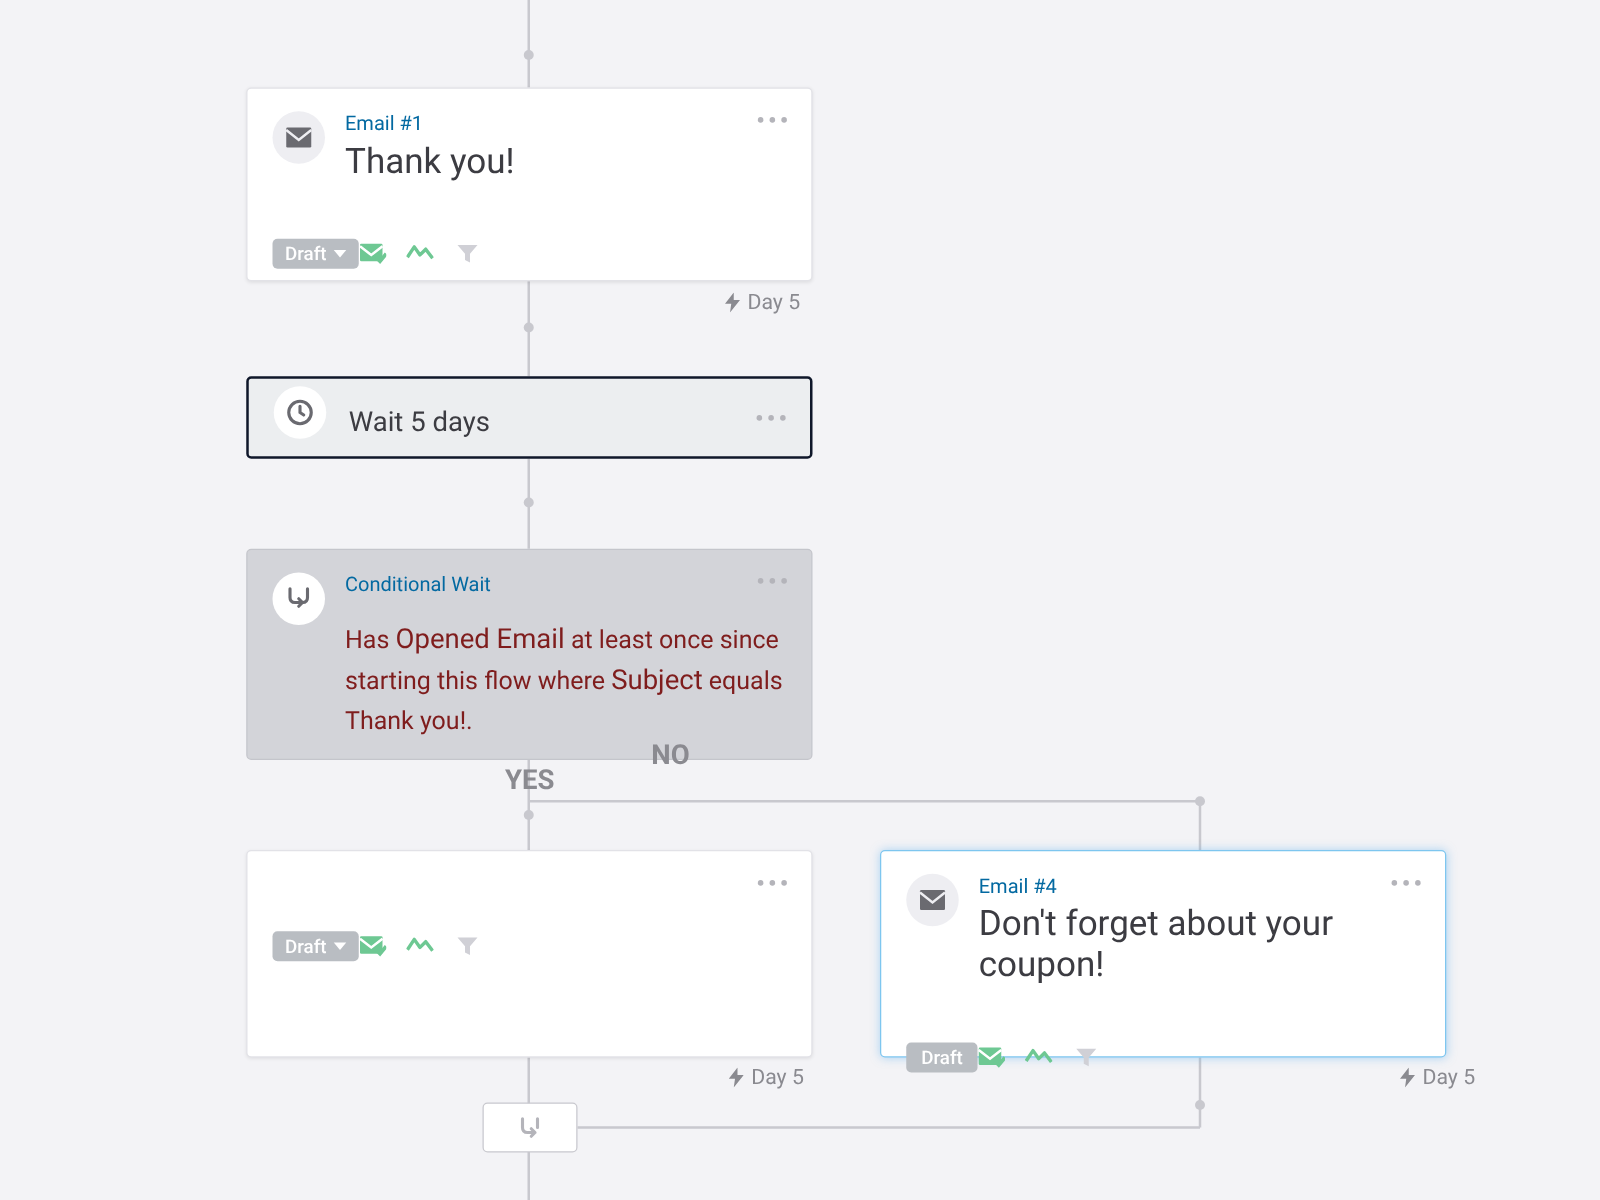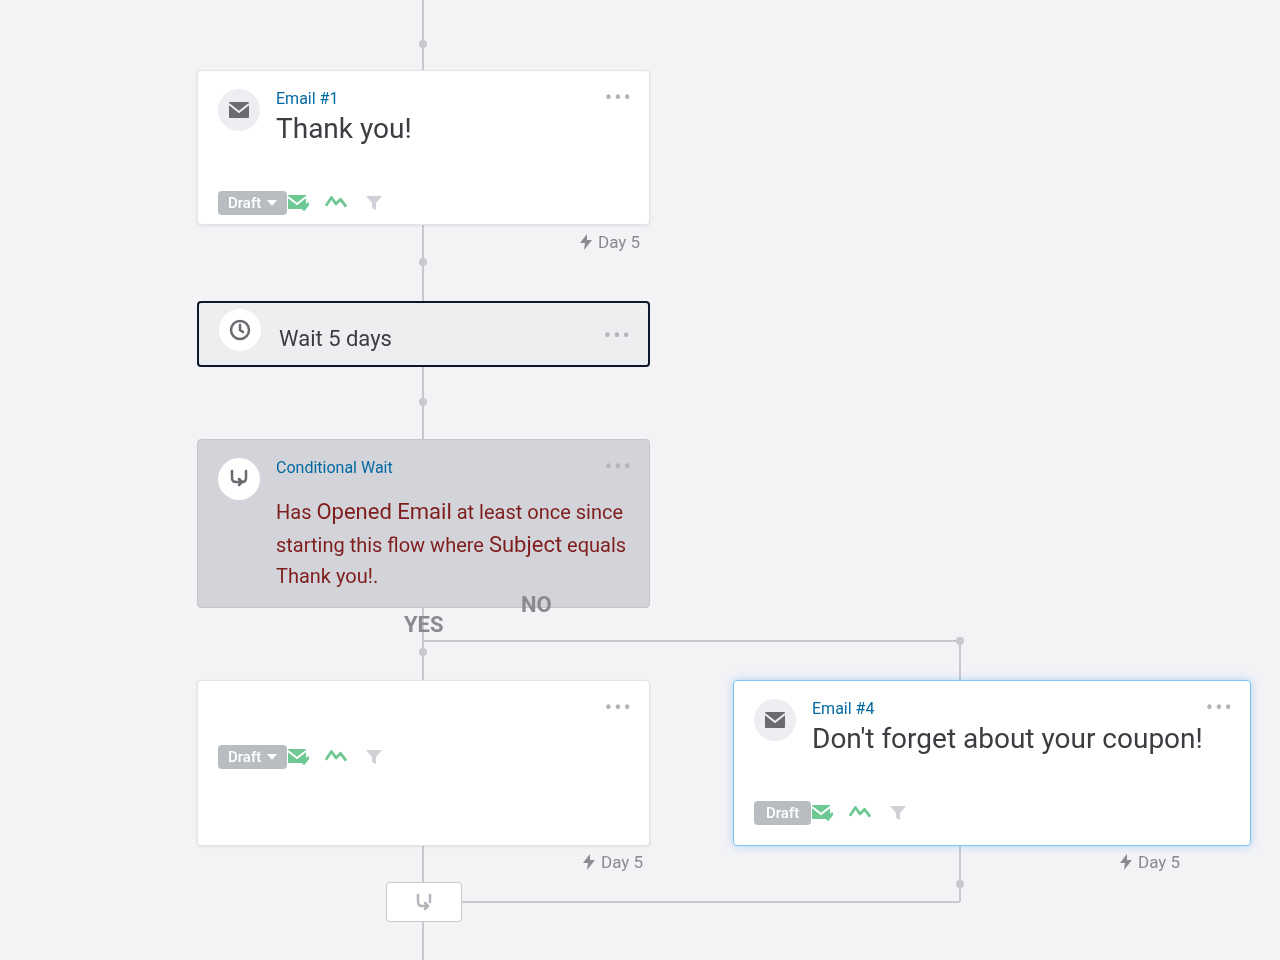--- a/index.html
+++ b/index.html
@@ -165,21 +165,21 @@
       </div>
     </div>
   </div>
   <div class="day-label" style="left:583px;top:852px">
     <svg width="12" height="16" viewBox="0 0 12 16">
         <path d="M7 0 L0 9 H5 L4 16 L12 6 H7 Z" fill="#8a8a90"></path>
       </svg>
     <span>Day 5</span>
   </div>
 
-  <div class="card card-sel" style="left:733px;top:680px;width:518px;height:166px">
+  <div class="card card-sel" style="left:704px;top:680px;width:453px;height:166px">
     <div class="head-row">
       <div class="icon-circle">
         <svg width="22" height="18" viewBox="0 0 22 18">
             <rect x="1" y="1" width="20" height="16" rx="1" fill="#6a6a70"></rect>
             <path d="M1 3 L11 11 L21 3" stroke="#eeeef2" stroke-width="2" fill="none"></path>
           </svg>
       </div>
       <div>
         <div class="small-label">Email #4</div>
         <div class="title">Don't forget about your coupon!</div>

